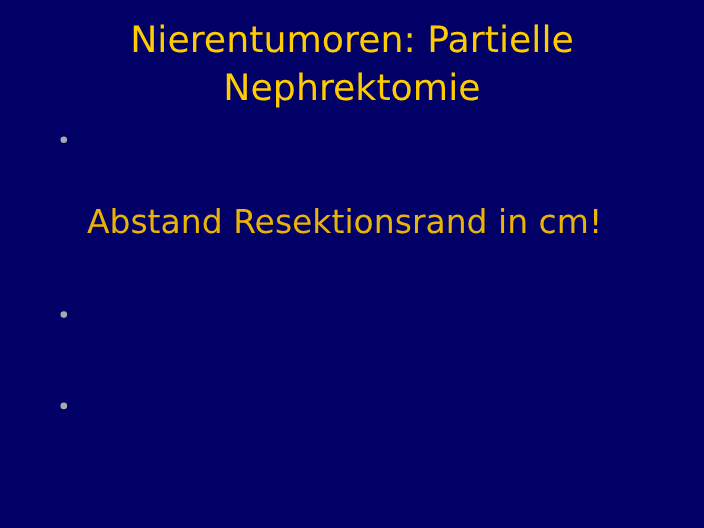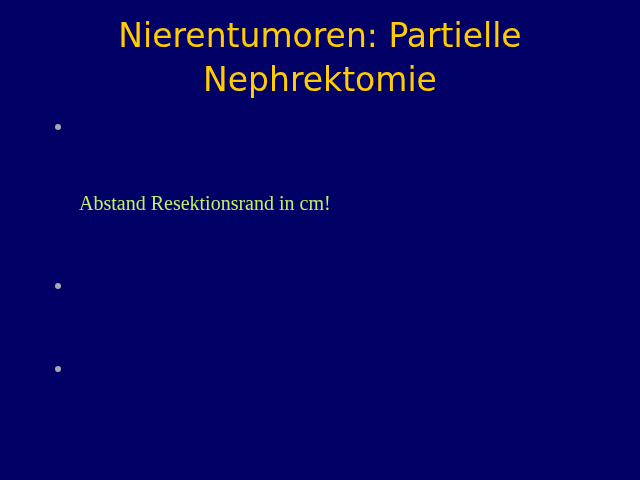--- a/index.html
+++ b/index.html
@@ -40,25 +40,24 @@
     top: 108px;
     width: 570px;
     margin: 0;
     padding: 0;
     list-style: none;
   }
   .bullet-item {
     position: relative;
     padding-left: 29px;
     margin: 0 0 7px 0;
-    color: #bef264;
-    font-size: 20px;
+    color: #eab308;
+    font-size: 30px;
     line-height: 38px;
     white-space: pre-line;
-    font-family: Liberation Serif, serif;
   }
   .bullet-item:last-child {
     margin-bottom: 0;
   }
   .bullet-dot {
     position: absolute;
     left: 5px;
     top: 16px;
     width: 6px;
     height: 6px;

